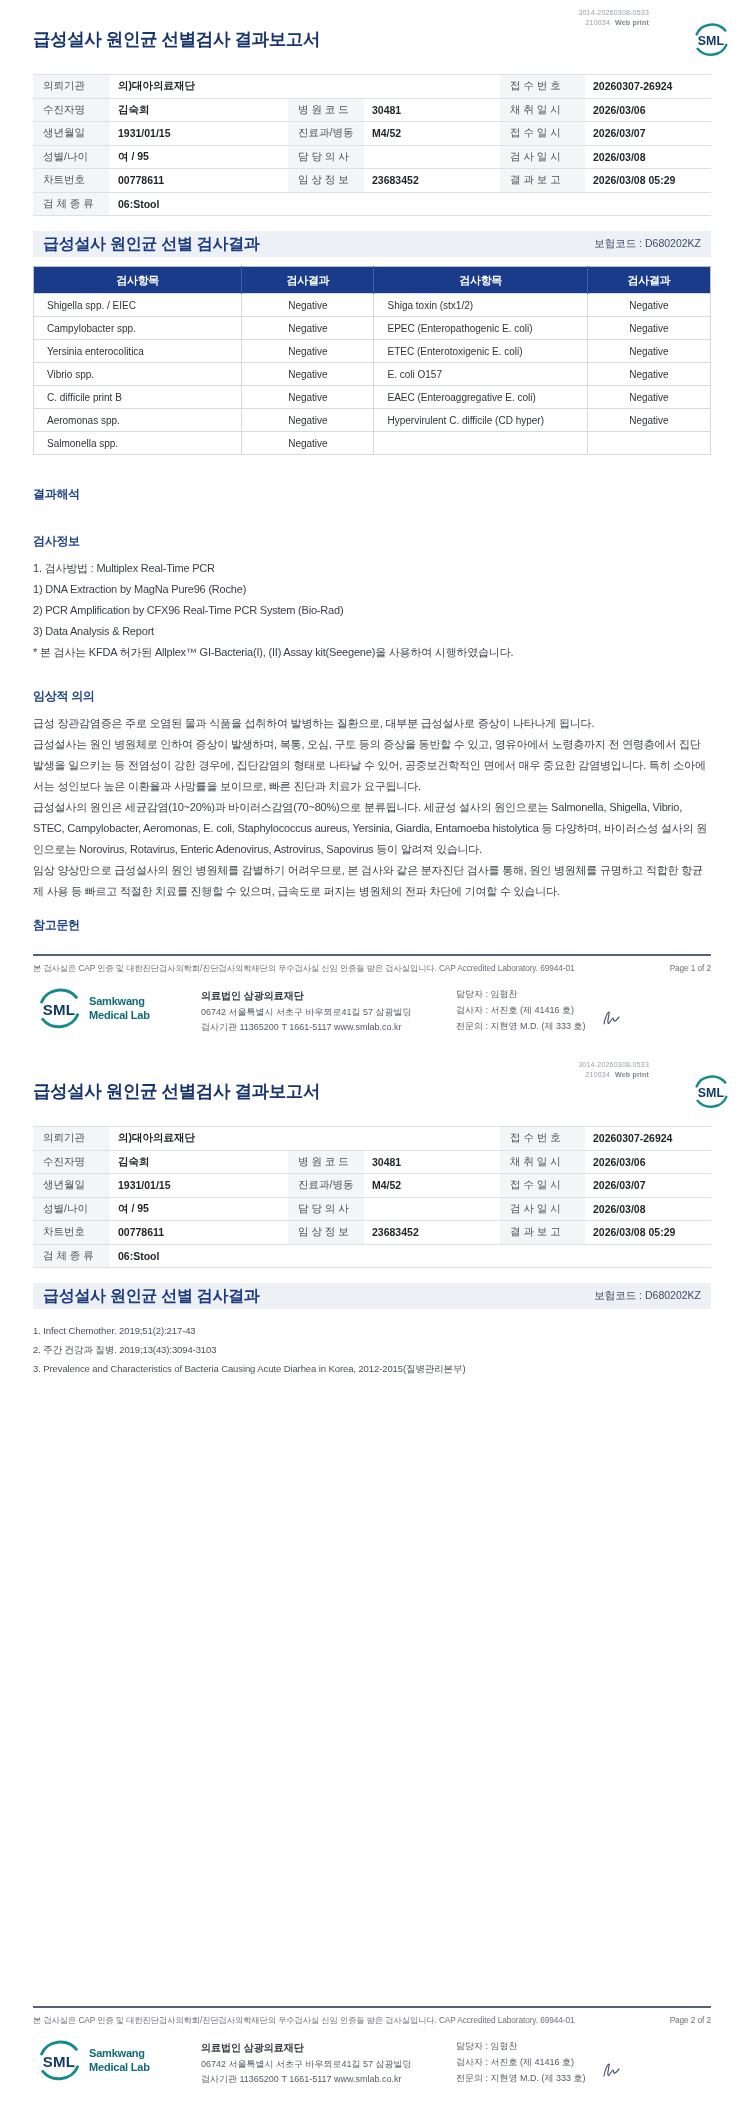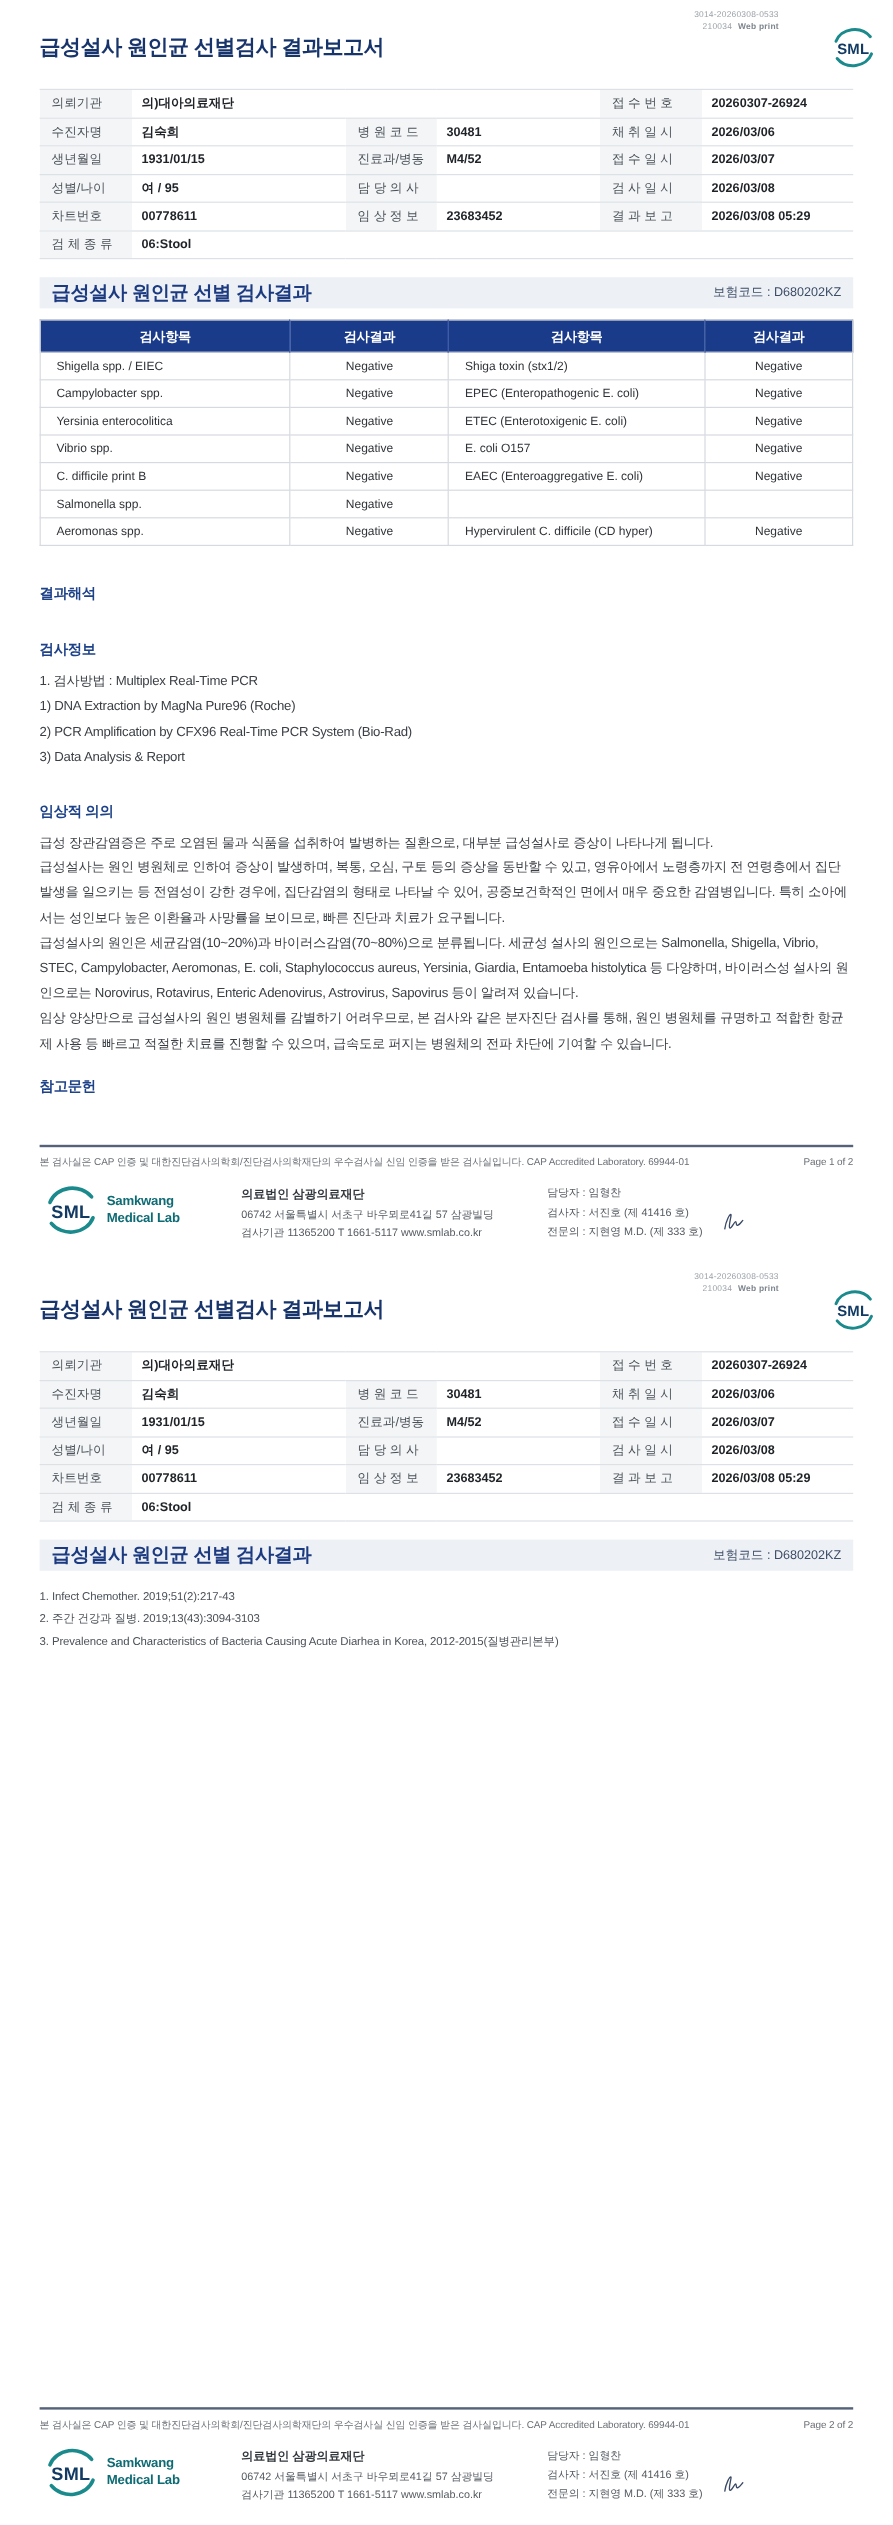--- a/index.html
+++ b/index.html
@@ -196,42 +196,43 @@
         <td>E. coli O157</td>
         <td class="res">Negative</td>
       </tr>
       <tr>
         <td>C. difficile print B</td>
         <td class="res">Negative</td>
         <td>EAEC (Enteroaggregative E. coli)</td>
         <td class="res">Negative</td>
       </tr>
       <tr>
+        <td>Aeromonas spp.</td>
+        <td class="res">Negative</td>
+        <td>Hypervirulent C. difficile (CD hyper)</td>
+        <td class="res">Negative</td>
+      </tr>
+      <tr>
         <td>Salmonella spp.</td>
         <td class="res">Negative</td>
         <td></td>
         <td class="res"></td>
-      </tr>
-      <tr>
-        <td>Aeromonas spp.</td>
-        <td class="res">Negative</td>
-        <td>Hypervirulent C. difficile (CD hyper)</td>
-        <td class="res">Negative</td>
       </tr>
     </tbody>
       </table>
 
     <div class="blk-title mt-interp">결과해석</div>
 
     <div class="blk-title mt-info">검사정보</div>
     <div class="blk-text mt-info-txt">
       <div>1. 검사방법 : Multiplex Real-Time PCR</div>
       <div>1) DNA Extraction by MagNa Pure96 (Roche)</div>
       <div>2) PCR Amplification by CFX96 Real-Time PCR System (Bio-Rad)</div>
       <div>3) Data Analysis &amp; Report</div>
+      <div>* 본 검사는 KFDA 허가된 Allplex™ GI-Bacteria(I), (II) Assay kit(Seegene)을 사용하여 시행하였습니다.</div>
     </div>
 
     <div class="blk-title mt-clin">임상적 의의</div>
     <div class="blk-text mt-clin-txt">
       <p>급성 장관감염증은 주로 오염된 물과 식품을 섭취하여 발병하는 질환으로, 대부분 급성설사로 증상이 나타나게 됩니다.</p>
       <p>급성설사는 원인 병원체로 인하여 증상이 발생하며, 복통, 오심, 구토 등의 증상을 동반할 수 있고, 영유아에서 노령층까지 전 연령층에서 집단 발생을 일으키는 등 전염성이 강한 경우에, 집단감염의 형태로 나타날 수 있어, 공중보건학적인 면에서 매우 중요한 감염병입니다. 특히 소아에서는 성인보다 높은 이환율과 사망률을 보이므로, 빠른 진단과 치료가 요구됩니다.</p>
       <p>급성설사의 원인은 세균감염(10~20%)과 바이러스감염(70~80%)으로 분류됩니다. 세균성 설사의 원인으로는 Salmonella, Shigella, Vibrio, STEC, Campylobacter, Aeromonas, E. coli, Staphylococcus aureus, Yersinia, Giardia, Entamoeba histolytica 등 다양하며, 바이러스성 설사의 원인으로는 Norovirus, Rotavirus, Enteric Adenovirus, Astrovirus, Sapovirus 등이 알려져 있습니다.</p>
       <p>임상 양상만으로 급성설사의 원인 병원체를 감별하기 어려우므로, 본 검사와 같은 분자진단 검사를 통해, 원인 병원체를 규명하고 적합한 항균제 사용 등 빠르고 적절한 치료를 진행할 수 있으며, 급속도로 퍼지는 병원체의 전파 차단에 기여할 수 있습니다.</p>
     </div>
 

